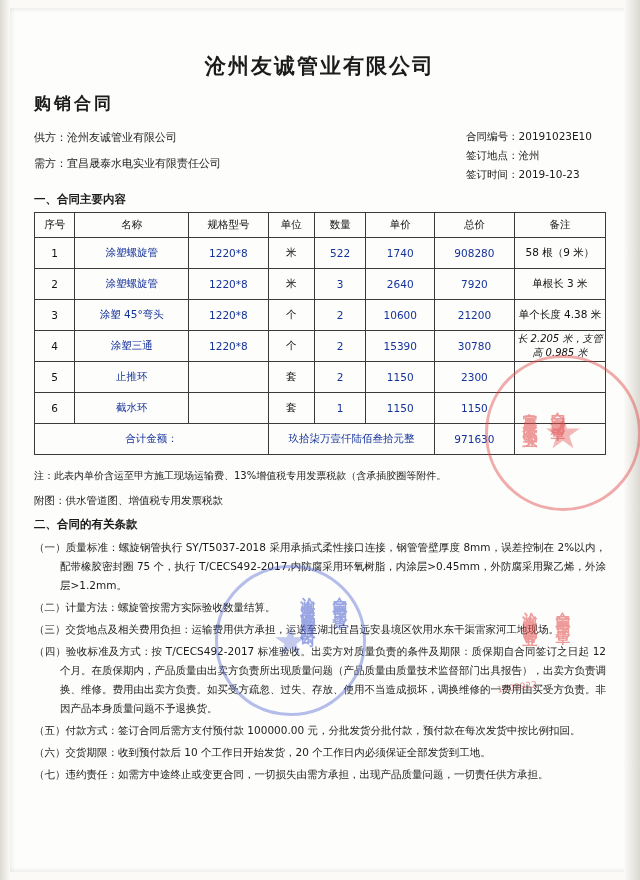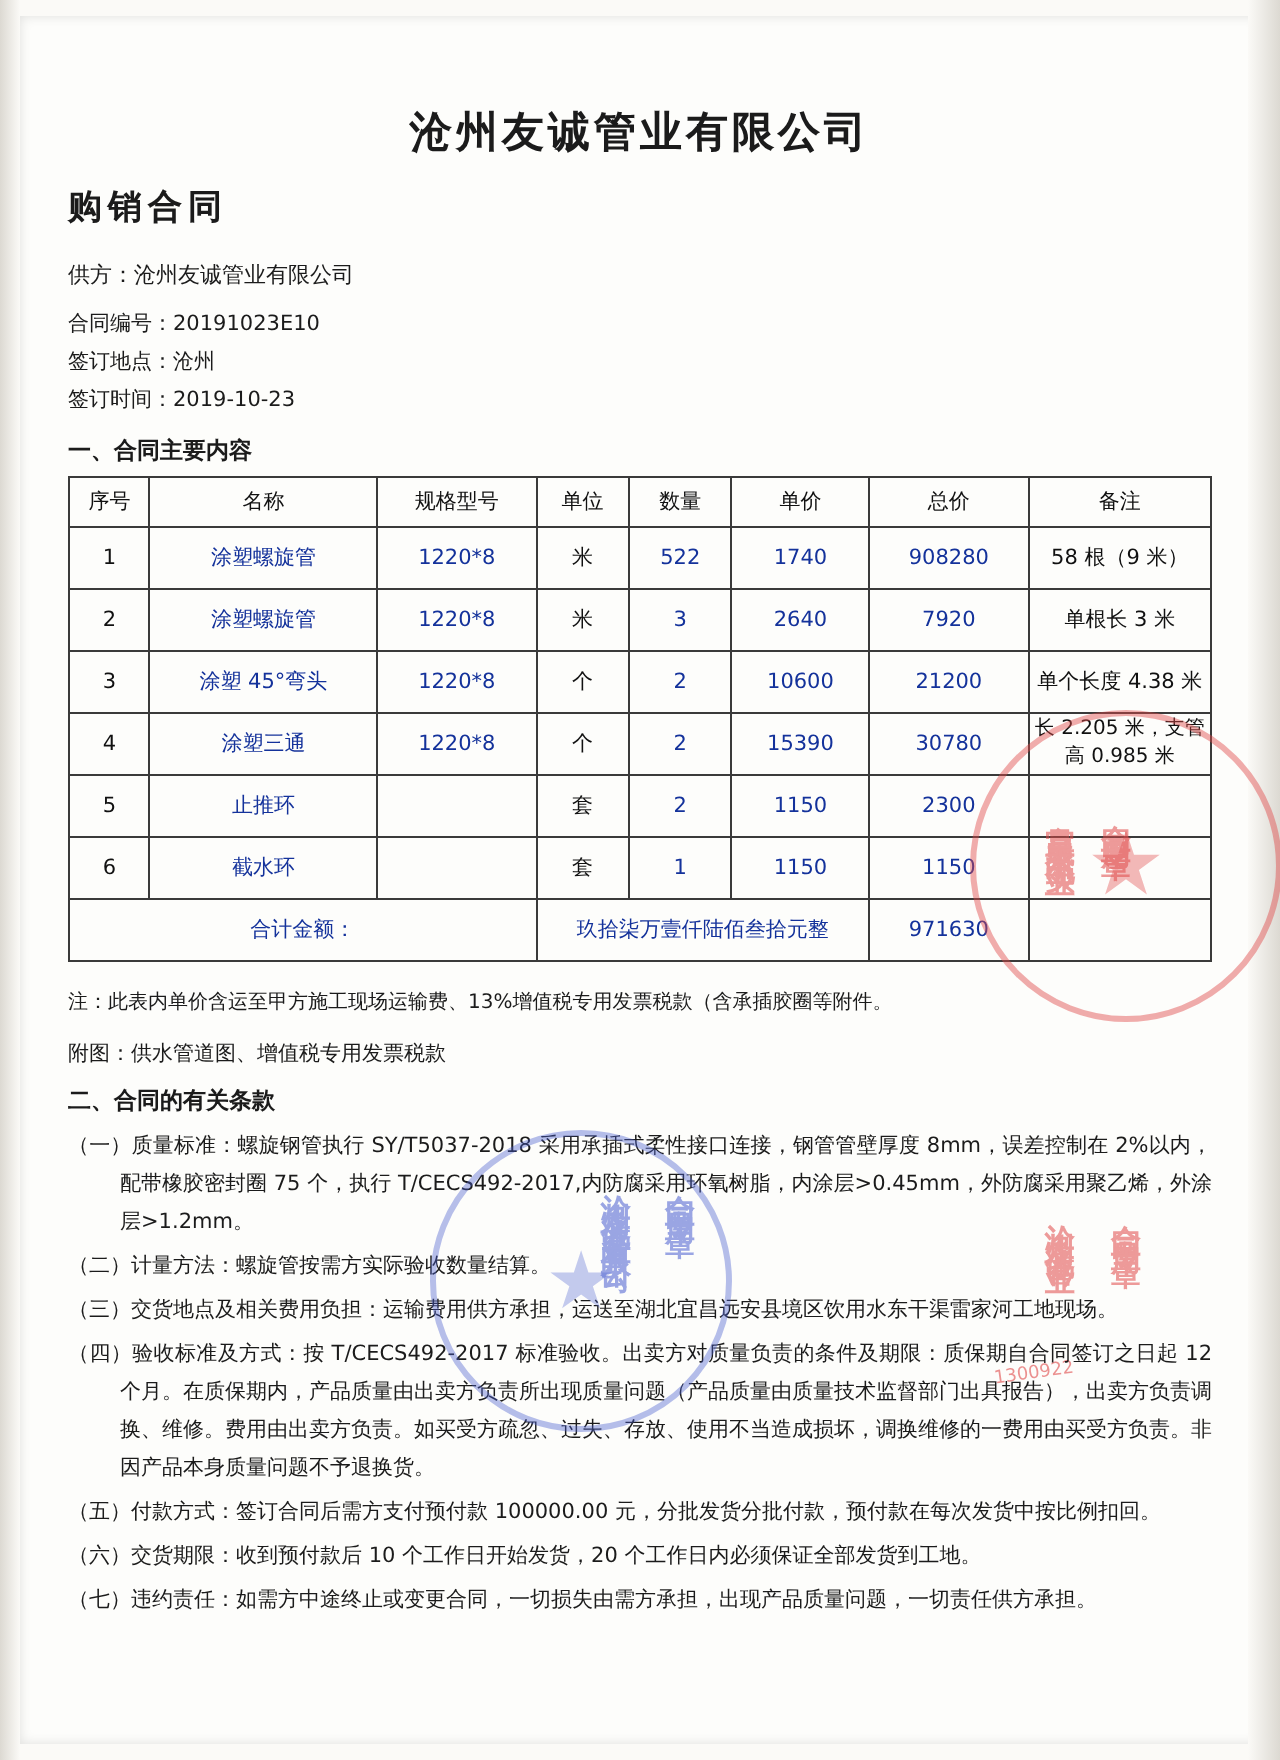--- a/index.html
+++ b/index.html
@@ -30,21 +30,21 @@
     font-family:"DejaVu Serif","Liberation Serif",serif;
     font-size:21px;font-weight:bold;letter-spacing:2px;
     margin-top:18px;
   }
   .doctitle{
     font-family:"DejaVu Serif","Liberation Serif",serif;
     font-size:17px;font-weight:bold;letter-spacing:3px;
     margin-top:12px;margin-bottom:12px;
   }
 
-  .party-row{display:flex;justify-content:space-between;align-items:flex-start;flex-direction:column;}
+  .party-row{display:flex;justify-content:space-between;align-items:flex-start;}
   .party-left{font-size:11px;line-height:22px;}
   .party-right{font-size:10.5px;line-height:19px;text-align:left;padding-right:14px;}
   .party-left div{margin-bottom:4px;}
 
   .sect{font-size:11.5px;font-weight:bold;margin:8px 0 5px 0;}
 
   table.main{
     width:100%;border-collapse:collapse;table-layout:fixed;
     font-size:10.5px;
   }
@@ -60,21 +60,21 @@
   .c1{width:7%;}
   .c2{width:20%;}
   .c3{width:14%;}
   .c4{width:8%;}
   .c5{width:9%;}
   .c6{width:12%;}
   .c7{width:14%;}
   .c8{width:16%;}
   .amt-label{font-size:10.5px;color:#111;}
   .amt-text{font-size:10.5px;color:#14329b;}
-  .two-line{line-height:14px;font-size:10px;}
+  .two-line{line-height:14px;font-size:10px;font-style:italic;}
 
   .note{font-size:10px;line-height:16px;margin-top:13px;}
   .attach{font-size:10.5px;margin-top:10px;}
   .sect2{font-size:11.5px;font-weight:bold;margin:9px 0 6px 0;}
 
   .clause{font-size:10.5px;line-height:19px;margin-bottom:3px;text-align:justify;}
   .clause .hang{display:block;text-indent:0;padding-left:26px;text-indent:-26px;}
 
   
   .stamp{position:absolute;z-index:5;pointer-events:none;}
@@ -150,20 +150,23 @@
 
   <div class="inner">
     <div class="company">沧州友诚管业有限公司</div>
     <div class="doctitle">购销合同</div>
 
     <div class="party-row">
       <div class="party-left">
         <div>
           <span>供方：</span><span>沧州友诚管业有限公司</span>
         </div>
+        <div>
+          <span>需方：</span><span>宜昌晟泰水电实业有限责任公司</span>
+        </div>
       </div>
       <div class="party-right">
         <div>
           <span>合同编号：</span><span>20191023E10</span>
         </div>
         <div>
           <span>签订地点：</span><span>沧州</span>
         </div>
         <div>
           <span>签订时间：</span><span>2019-10-23</span>

